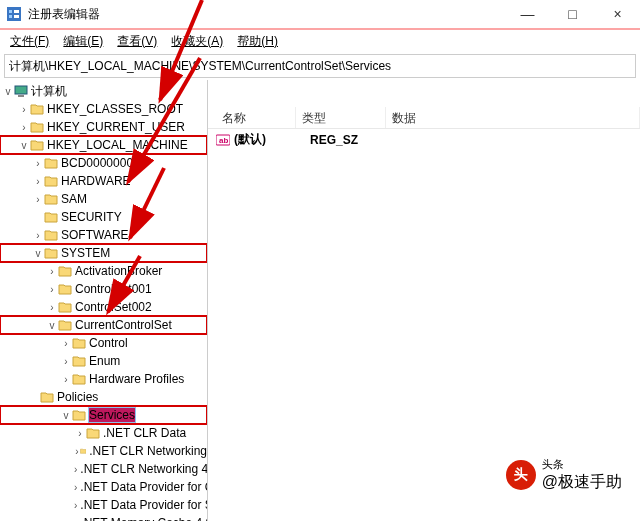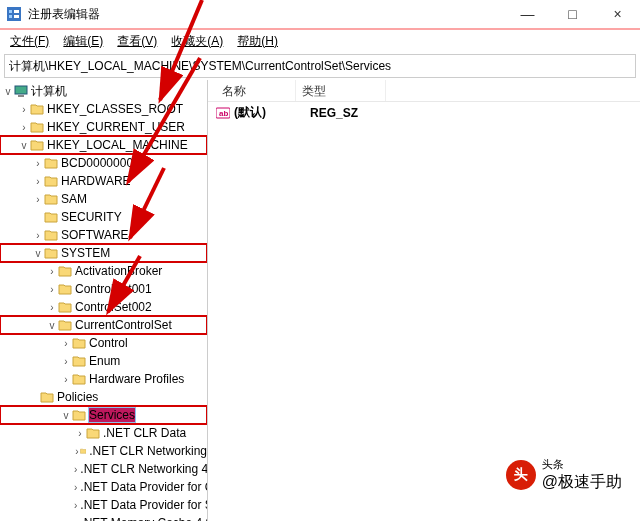--- a/index.html
+++ b/index.html
@@ -7,21 +7,21 @@
   .titlebar { height: 30px; display: flex; align-items: center; padding-left: 6px; border-bottom: 2px solid #fca5a5; }
   .titlebar .icon { width: 16px; height: 16px; margin-right: 6px; }
   .titlebar .title { flex: 1; font-size: 12px; }
   .win-controls { display: flex; height: 100%; }
   .win-btn { width: 45px; display: flex; align-items: center; justify-content: center; font-size: 14px; color: #333; }
   .menubar { height: 22px; display: flex; align-items: center; padding-left: 4px; gap: 2px; font-size: 12px; }
   .menubar span { padding: 2px 6px; text-decoration: underline; }
   .addressbar { height: 24px; border: 1px solid #ccc; margin: 2px 4px; display: flex; align-items: center; padding: 0 4px; font-size: 12px; background: #fff; }
   .main { display: flex; height: calc(521px - 30px - 22px - 28px); }
   .tree-pane { width: 208px; border-right: 1px solid #ccc; overflow: auto; padding-top: 2px; background: #fff; }
-  .list-pane { flex: 1; overflow: hidden; }
+  .list-pane { flex: 1; overflow: hidden; margin-top: 27px; }
   .list-header { display: flex; height: 22px; border-bottom: 1px solid #e8e8e8; padding-left: 8px; }
   .col { font-size: 12px; color: #333; border-right: 1px solid #eee; padding: 3px 6px; }
   .col-name { width: 80px; }
   .col-type { width: 90px; }
   .col-data { flex: 1; }
   .list-row { display: flex; padding: 2px 8px; align-items: center; font-weight: bold; }
   .val-icon { width: 14px; height: 14px; margin-right: 4px; }
   .tree-row { display: flex; align-items: center; height: 18px; white-space: nowrap; }
   .tree-row .chev { width: 12px; text-align: center; color: #555; font-size: 10px; }
   .tree-row .fold { width: 14px; height: 14px; margin-right: 3px; }
@@ -241,20 +241,21 @@
         <svg class="fold" viewBox="0 0 14 14">
           <path d="M1 3h5l1 1h6v8H1z" fill="#f9d877" stroke="#caa43d"></path>
         </svg>
         <span class="lbl">.NET Memory Cache 4.0</span>
       </div>
     </div>
   <div class="list-pane">
     <div class="list-header">
       <div class="col col-name">名称</div>
       <div class="col col-type">类型</div>
+      <div class="col col-data">数据</div>
     </div>
     <div class="list-row">
       <svg class="val-icon" viewBox="0 0 14 14">
           <rect x="0" y="2" width="14" height="10" rx="1" fill="#fff" stroke="#c06"></rect>
           <text x="3" y="10" font-size="8" fill="#c06">ab</text>
         </svg>
       <div class="col-name" style="width:76px">(默认)</div>
       <div class="col-type" style="width:90px">REG_SZ</div>
     </div>
   </div>

